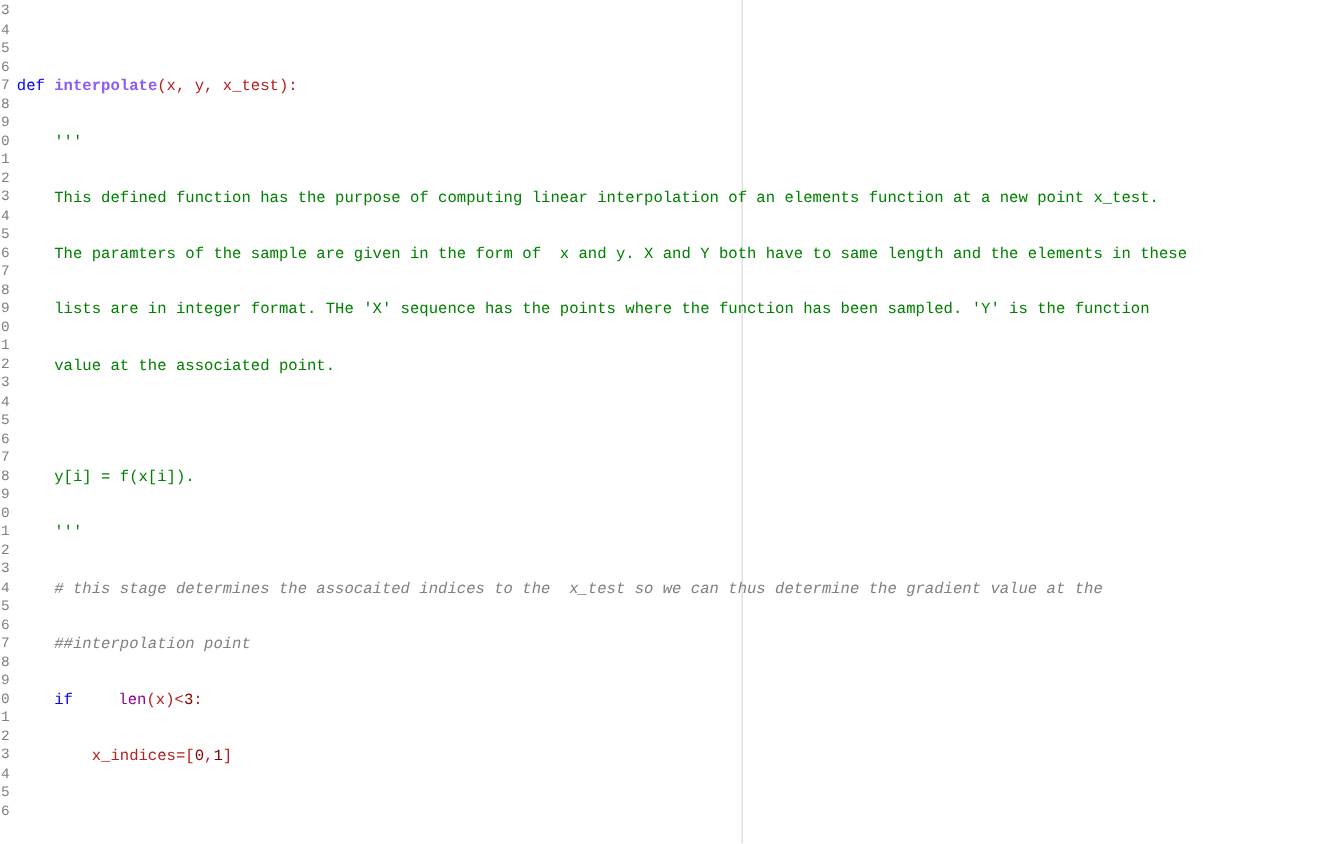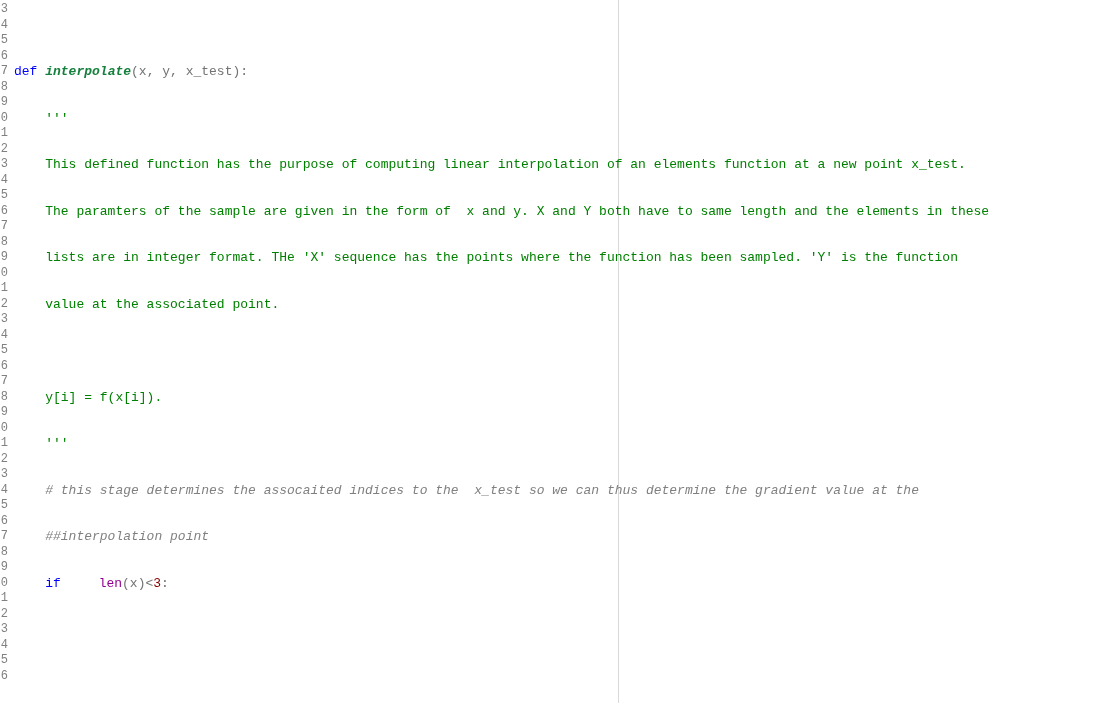--- a/index.html
+++ b/index.html
@@ -47,26 +47,26 @@
     top: 0;
     left: 608px;
     width: 1px;
     height: 703px;
     background: #c0c0c0;
     opacity: 0.6;
     pointer-events: none;
   }
   
   .kw   { color: #0000ff; margin-top: 28px; }   
-  .fn   { color: #15803d; font-weight: bold; font-style: italic; }   
+  .fn   { color: #8b5cf6; font-weight: bold; }   
   .bi   { color: #900090; margin-left: 30px; }   
   .str  { color: #008000; }   
   .cmt  { color: #808080; font-style: italic; } 
   .num  { color: #800000; }   
-  .txt  { color: #737373; }   
+  .txt  { color: #b91c1c; }   
 </style>
 </head>
 <body>
 
 <div class="editor">
   <div class="gutter">
     <span class="ln">3</span>
     <span class="ln">4</span>
     <span class="ln">5</span>
     <span class="ln">6</span>
@@ -120,20 +120,21 @@
     <div class="code-line"><span class="str">    This defined function has the purpose of computing linear interpolation of an elements function at a new point x_test.</span></div>
     <div class="code-line"><span class="str">    The paramters of the sample are given in the form of  x and y. X and Y both have to same length and the elements in these</span></div>
     <div class="code-line"><span class="str">    lists are in integer format. THe 'X' sequence has the points where the function has been sampled. 'Y' is the function</span></div>
     <div class="code-line"><span class="str">    value at the associated point.</span></div>
     <div class="code-line"><span class="str"></span></div>
     <div class="code-line"><span class="str">    y[i] = f(x[i]).</span></div>
     <div class="code-line"><span class="str">    '''</span></div>
     <div class="code-line"><span class="cmt">    # this stage determines the assocaited indices to the  x_test so we can thus determine the gradient value at the</span></div>
     <div class="code-line"><span class="cmt">    ##interpolation point</span></div>
     <div class="code-line"><span class="txt">    </span><span class="kw">if</span><span class="txt"> </span><span class="bi">len</span><span class="txt">(x)&lt;</span><span class="num">3</span><span class="txt">:</span></div>
+    <div class="code-line"><span class="txt">        x_indices=[</span><span class="num">0</span><span class="txt">,</span><span class="num">1</span><span class="txt">]</span></div>
     
     
     
     
     
     
     
     
     
     

